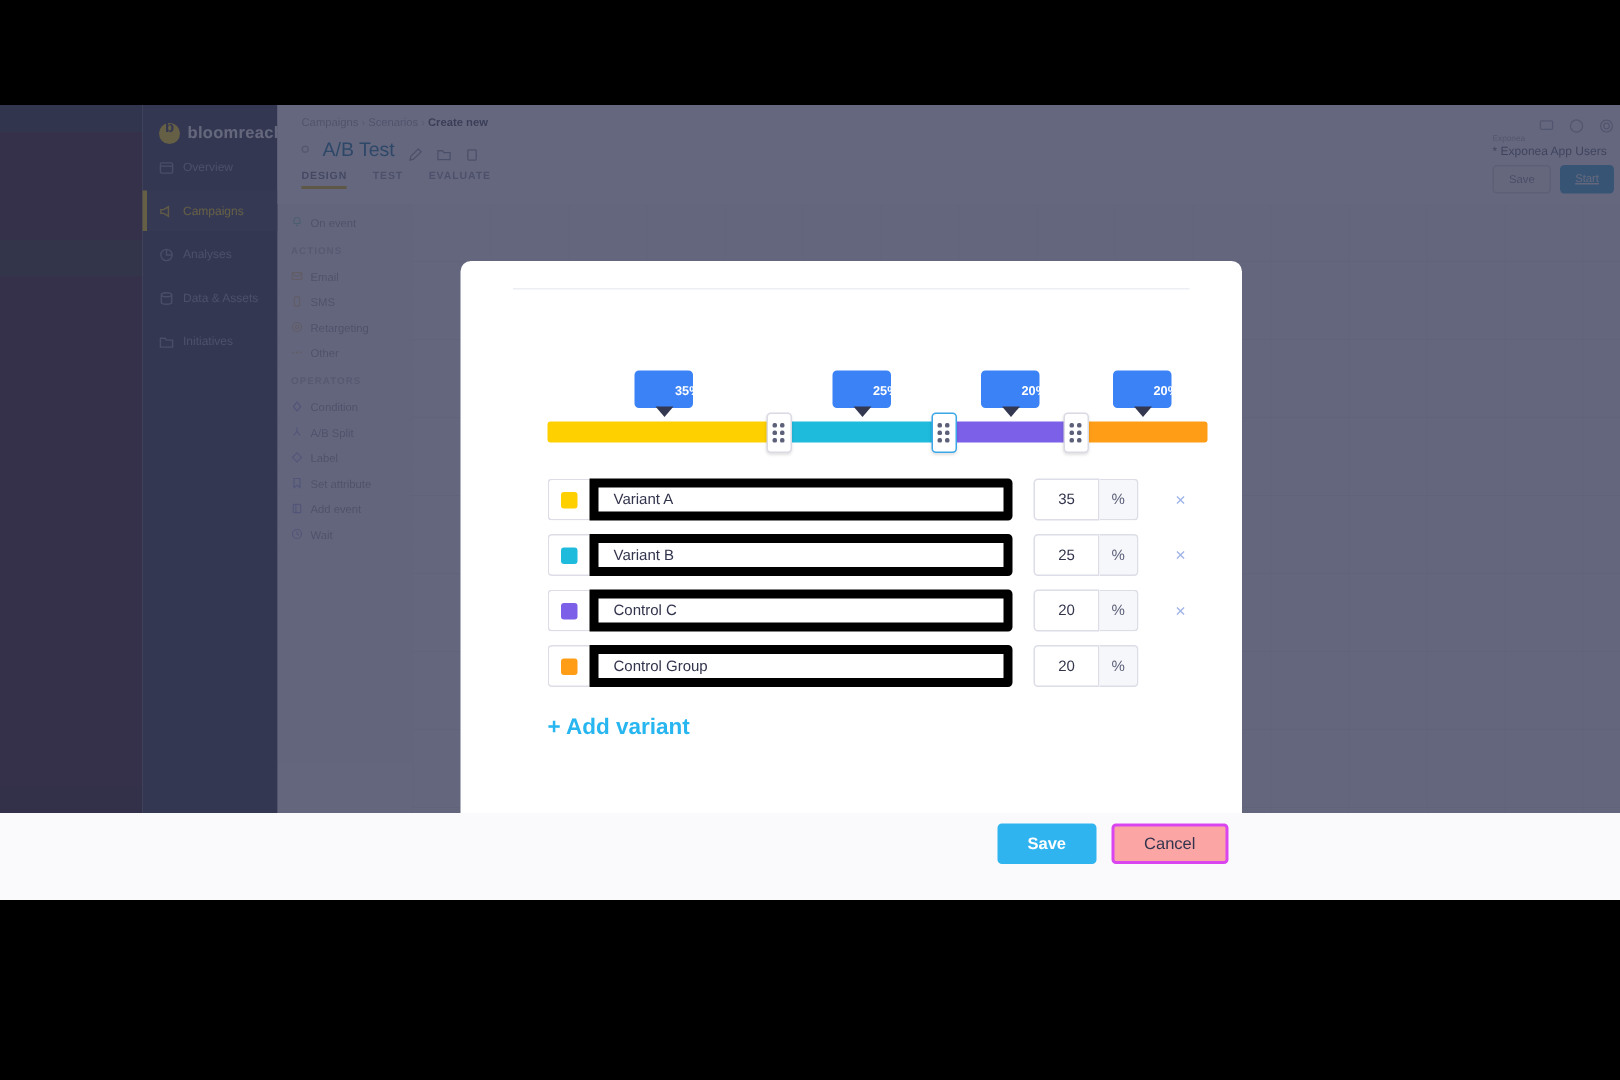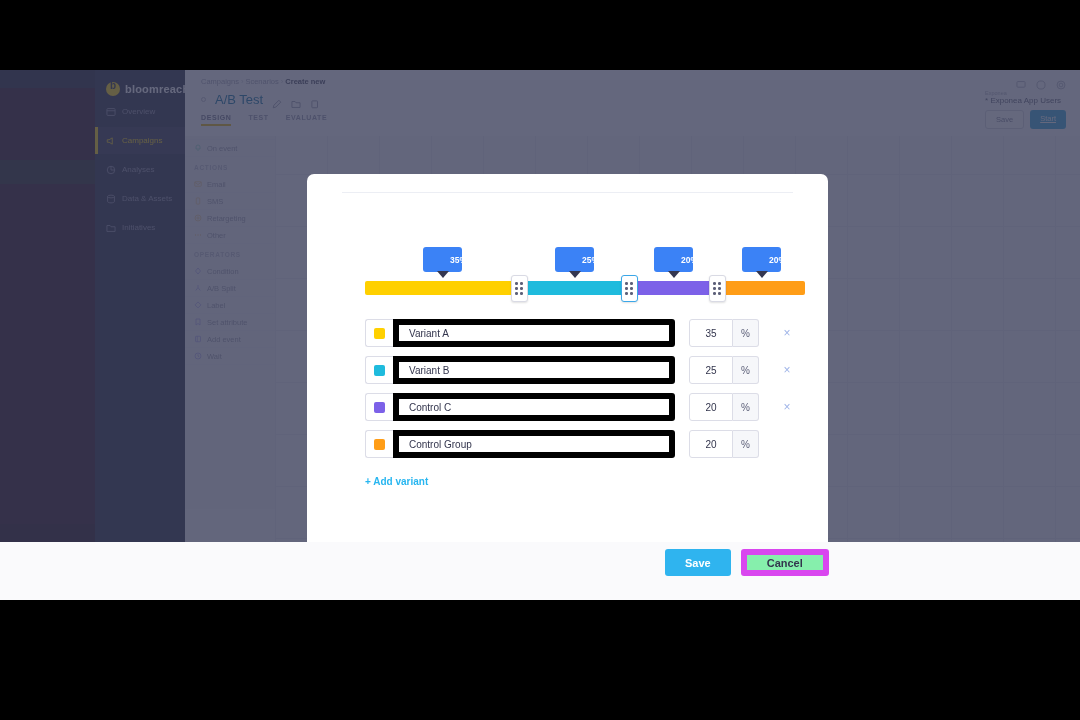--- a/index.html
+++ b/index.html
@@ -94,21 +94,21 @@
   #breadcrumb .sep { color: #c3c4d4; }
   #breadcrumb .crumb-current { color: #3c3e55; font-weight: bold; }
   #title-row { display: flex; align-items: center; gap: 9px; padding: 6px 0 0 16px; }
   #title-dot { width: 5px; height: 5px; border-radius: 50%; border: 1px solid #b6b7c8; }
   #scenario-title { font-size: 13px; color: #0369a1; }
   .title-act { width: 10px; height: 10px; color: #8d8fa6; }
   #tabs { display: flex; gap: 17px; padding: 7px 0 0 16px; }
   .tab { font-size: 7px; font-weight: bold; letter-spacing: .6px; color: #9294ab; padding-bottom: 3px; }
   .tab.active { color: #6d6f88; border-bottom: 2px solid #e4b100; }
 
-  #topbar-right { position: absolute; right: 14px; top: 6px; text-align: right; }
+  #topbar-right { position: absolute; right: 4px; top: 6px; text-align: right; }
   #tb-icons { display: flex; gap: 10px; justify-content: flex-end; margin-bottom: 4px; }
   .tb-ico { width: 10px; height: 10px; color: #a9aabd; }
   #proj-label { font-size: 5.5px; color: #a9aabd; text-align: left; }
   #proj-name { font-size: 8px; color: #55576f; text-align: left; }
   #tb-buttons { display: flex; gap: 6px; justify-content: flex-end; margin-top: 5px; }
   .tb-btn { font-size: 7.5px; padding: 4px 10px; border-radius: 3px; }
   #btn-save-top { border: 1px solid #d4d5e0; color: #7a7c93; background: #fff; }
   #btn-start-top { background: #30a5dc; color: #fff; text-decoration: underline; }
 
   
@@ -184,42 +184,42 @@
     font-size: 10px; color: #5d6079;
   }
   .remove {
     width: 28px; height: 28px; margin-left: 14px;
     display: flex; align-items: center; justify-content: center;
     color: #9fb4e8; font-size: 12px;
   }
   .remove.hidden { visibility: hidden; }
   #add-variant {
     padding-left: 58px; margin-top: 18px;
-    font-size: 10px; font-weight: bold; color: #28b6f0;
+    font-size: 15px; font-weight: bold; color: #28b6f0;
   }
 
   
   #footer {
     position: absolute; left: 0; top: 472px; width: 1080px; height: 58px;
     background: #fafafc; z-index: 40;
   }
   #footer-top-white {
     position: absolute; left: 0; top: 472px; width: 928px; height: 22px;
     background: #fdfdfe; z-index: 39;
   }
   #footer-btns {
     position: absolute; left: 665px; top: 479px; display: flex; gap: 10px; z-index: 45;
   }
   .f-btn {
     height: 27px; padding: 0 20px; border-radius: 3px;
     display: flex; align-items: center; justify-content: center;
     font-size: 11px; font-weight: bold;
   }
   #btn-save { background: #2fb4ef; color: #fff; }
-  #btn-cancel { background: #86efac; border: 6px solid #d946ef; color: #33354d; font-weight: bold; }
+  #btn-cancel { background: #fca5a5; border: 2px solid #d946ef; color: #33354d; font-weight: normal; }
 </style>
 </head>
 <body>
 
 <div id="stage">
 
   <div id="app">
 
     <div class="edge-band" id="band-a"></div>
     <div class="edge-band" id="band-b"></div>

